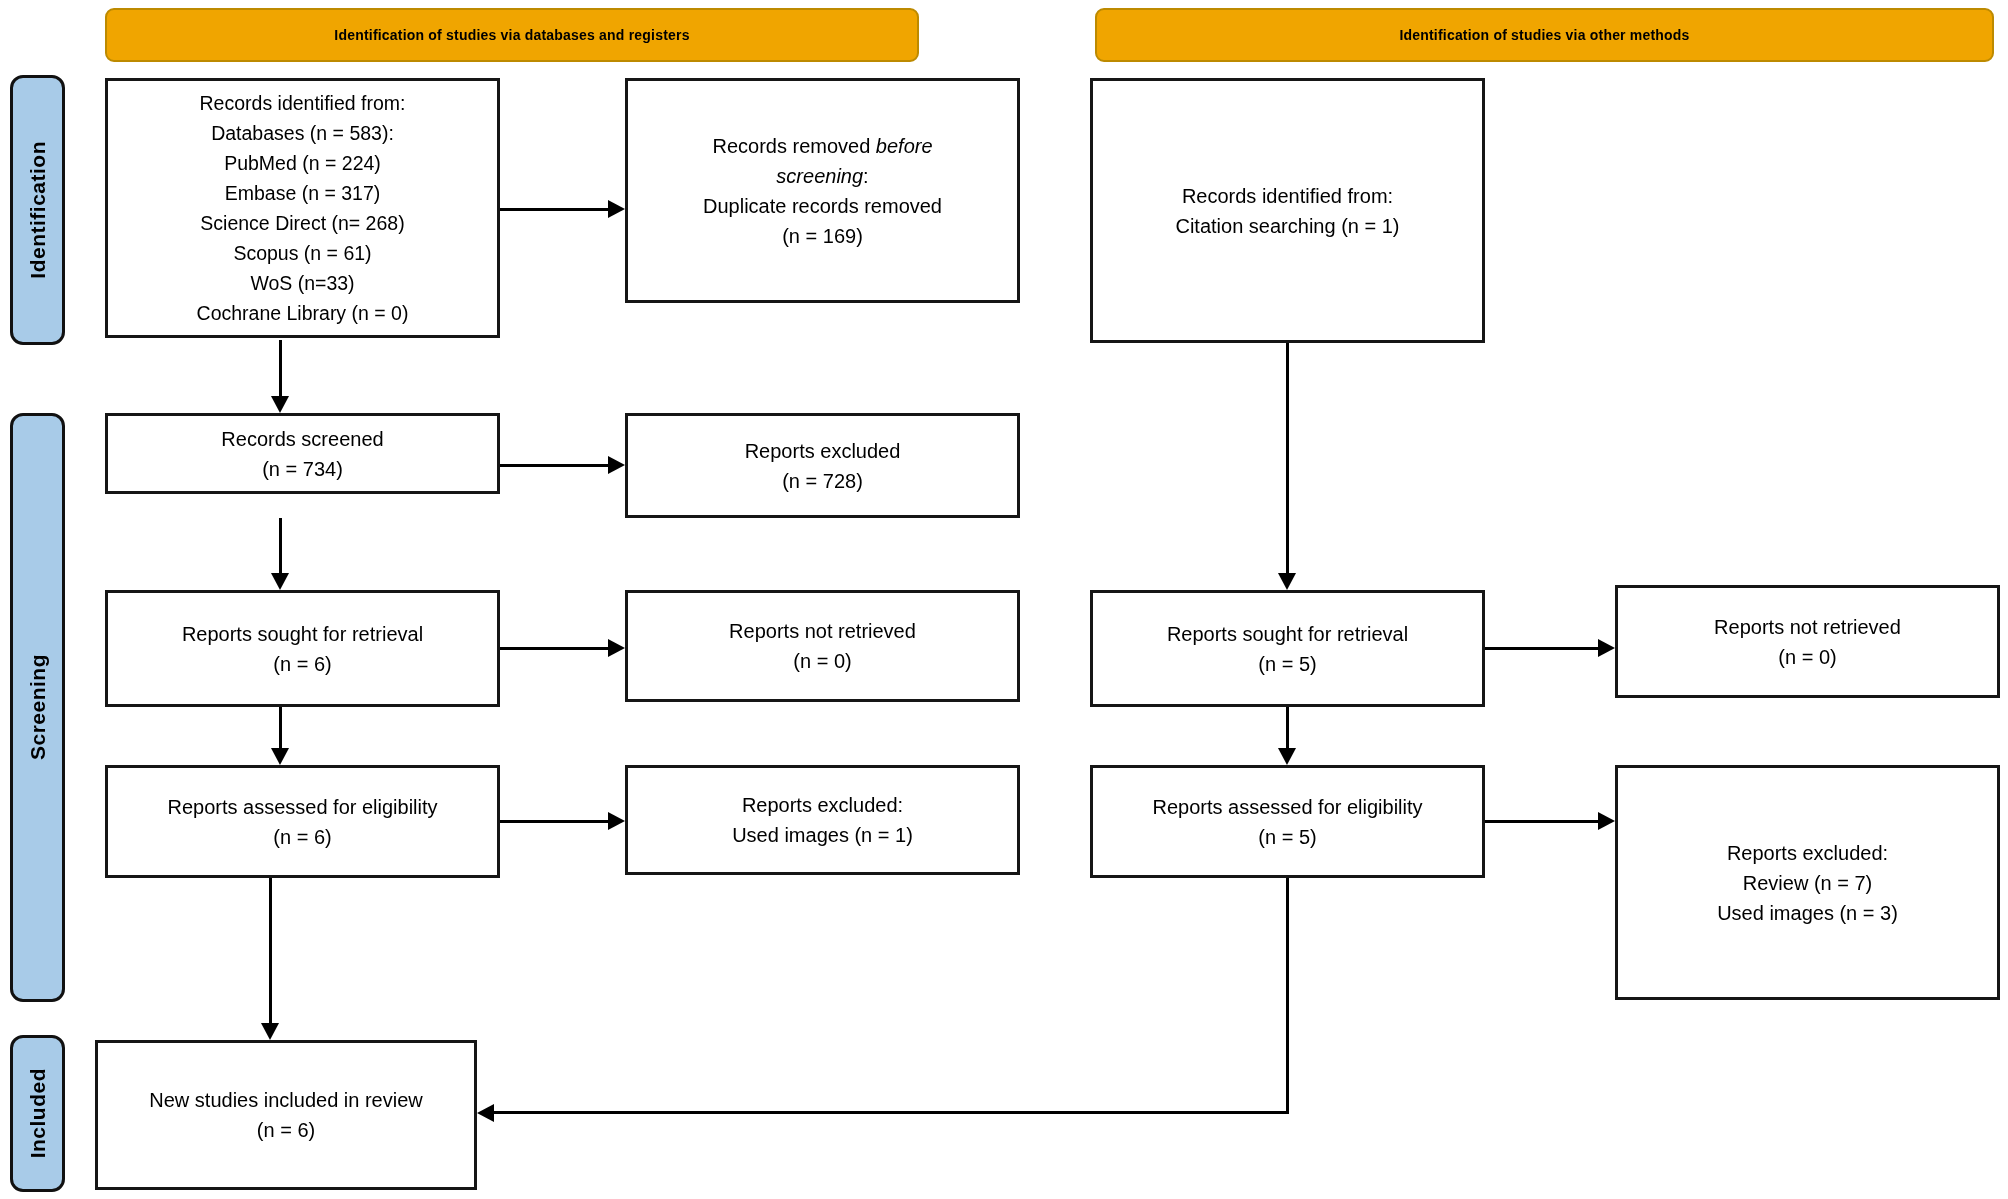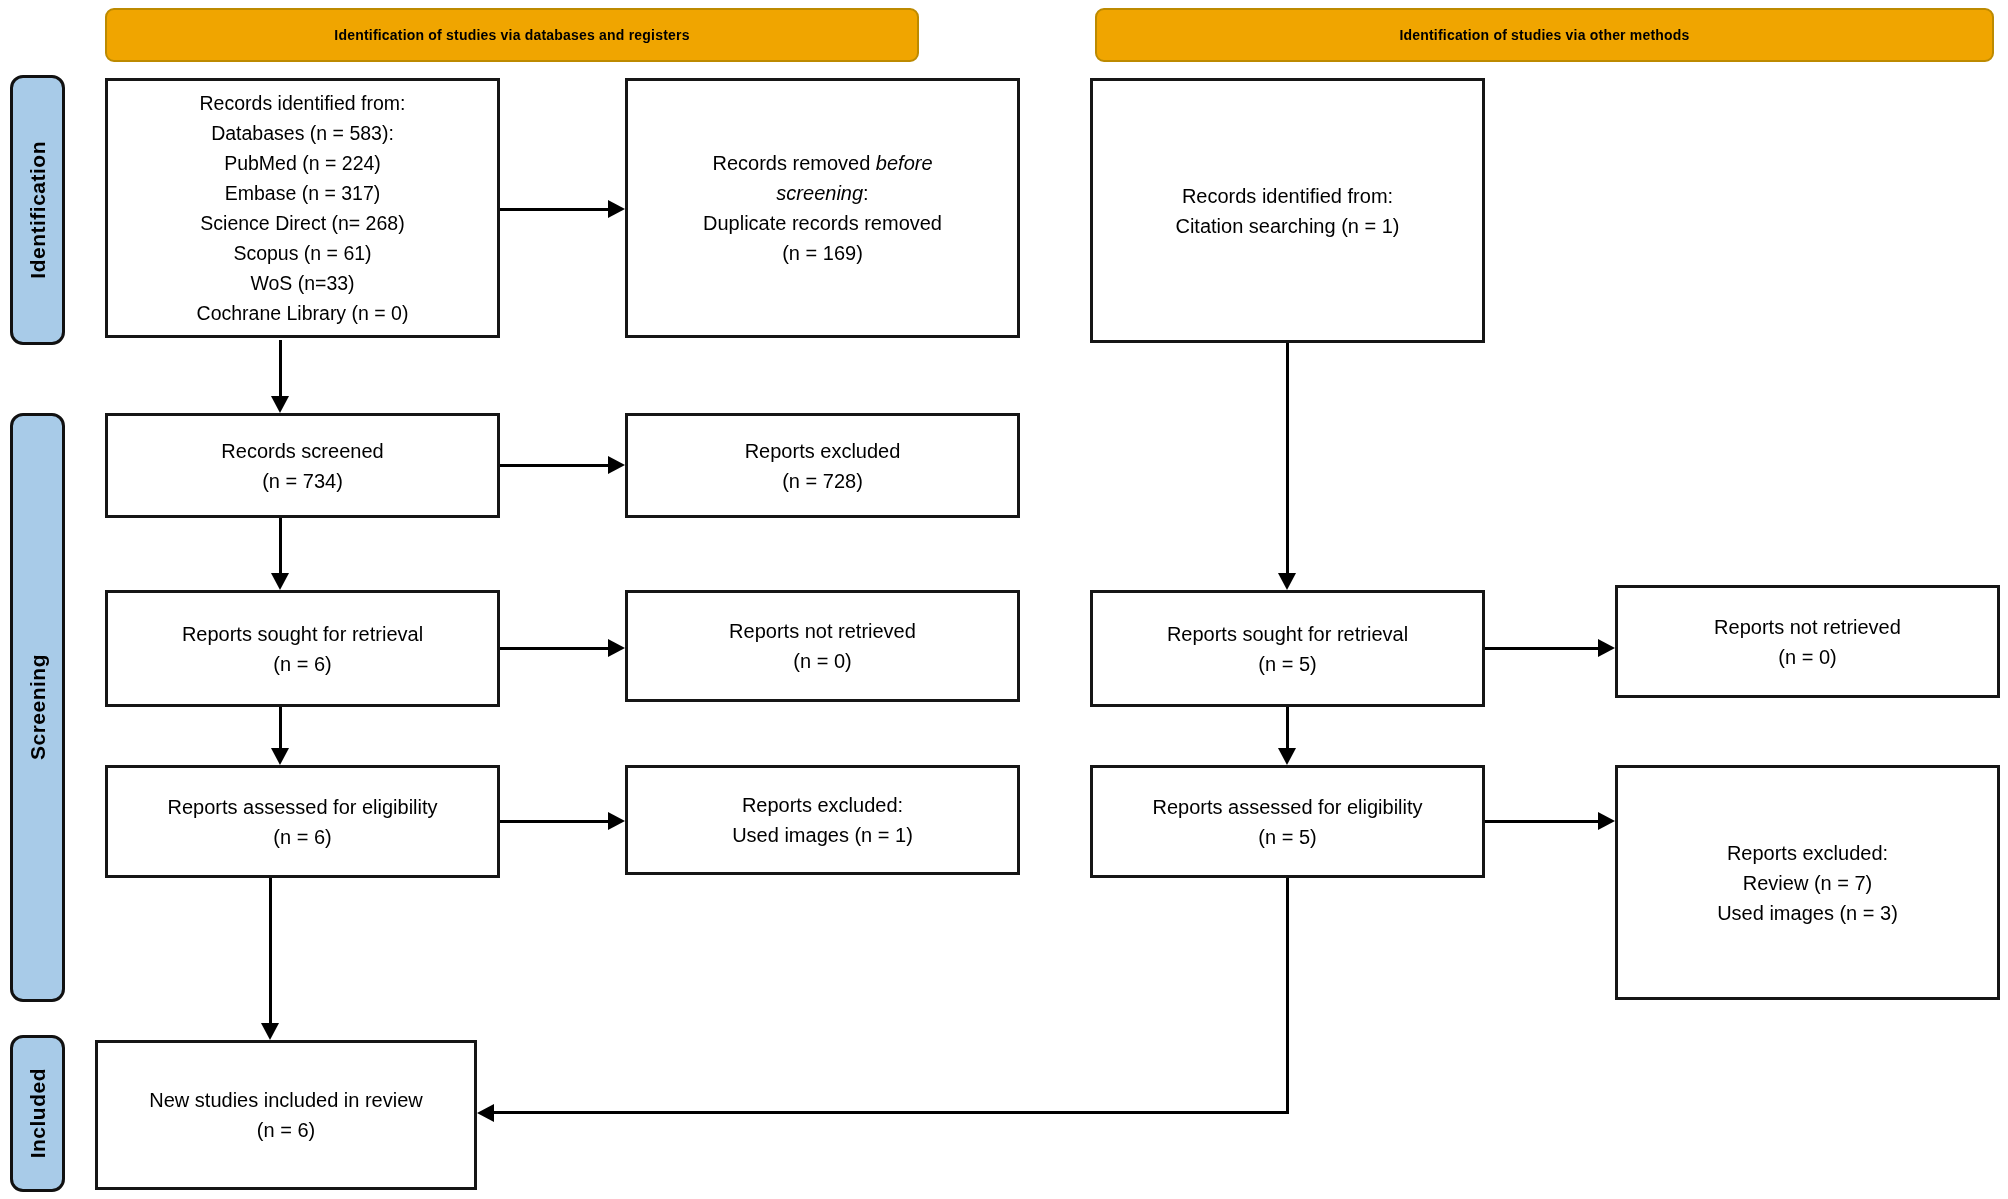--- a/index.html
+++ b/index.html
@@ -70,33 +70,33 @@
     <div class="line">Records identified from:</div>
     <div class="line">Databases (n = 583):</div>
     <div class="line">PubMed (n = 224)</div>
     <div class="line">Embase (n = 317)</div>
     <div class="line">Science Direct (n= 268)</div>
     <div class="line">Scopus (n = 61)</div>
     <div class="line">WoS (n=33)</div>
     <div class="line">Cochrane Library (n = 0)</div>
   </div>
 
-  <div class="box" style="left:625px;top:78px;width:395px;height:260px">
+  <div class="box" style="left:625px;top:78px;width:395px;height:225px">
     <div class="line"><span>Records removed</span> <span class="it">before</span></div>
     <div class="line"><span class="it">screening</span><span>:</span></div>
     <div class="line">Duplicate records removed</div>
     <div class="line">(n = 169)</div>
   </div>
 
   <div class="box" style="left:1090px;top:78px;width:395px;height:265px">
     <div class="line">Records identified from:</div>
     <div class="line">Citation searching (n = 1)</div>
   </div>
 
-  <div class="box" style="left:105px;top:413px;width:395px;height:105px">
+  <div class="box" style="left:105px;top:413px;width:395px;height:81px">
     <div class="line">Records screened</div>
     <div class="line">(n = 734)</div>
   </div>
   <div class="box" style="left:625px;top:413px;width:395px;height:105px">
     <div class="line">Reports excluded</div>
     <div class="line">(n = 728)</div>
   </div>
 
   <div class="box" style="left:105px;top:590px;width:395px;height:117px">
     <div class="line">Reports sought for retrieval</div>

